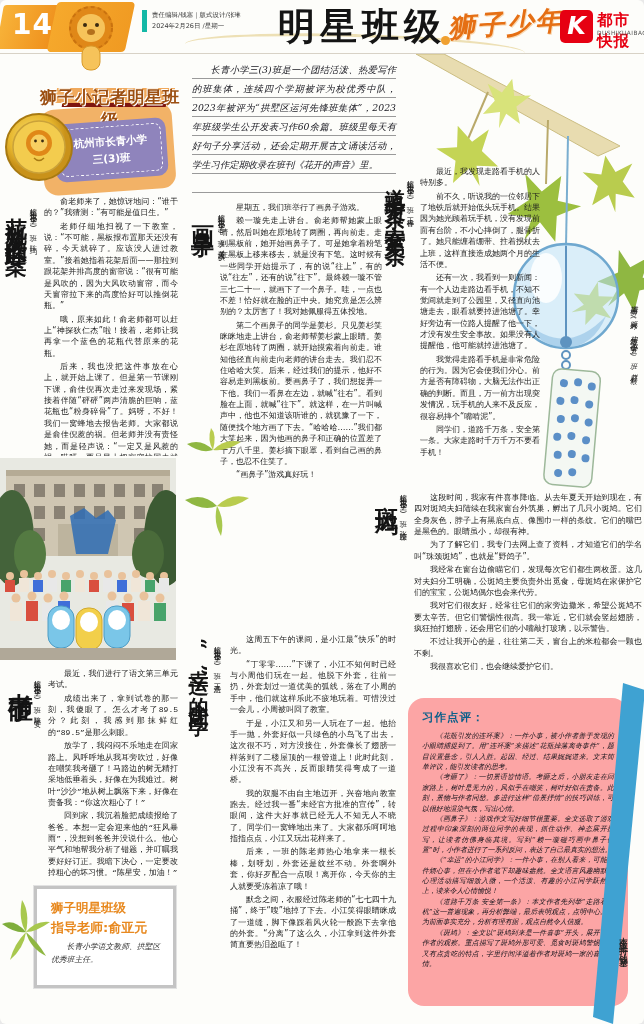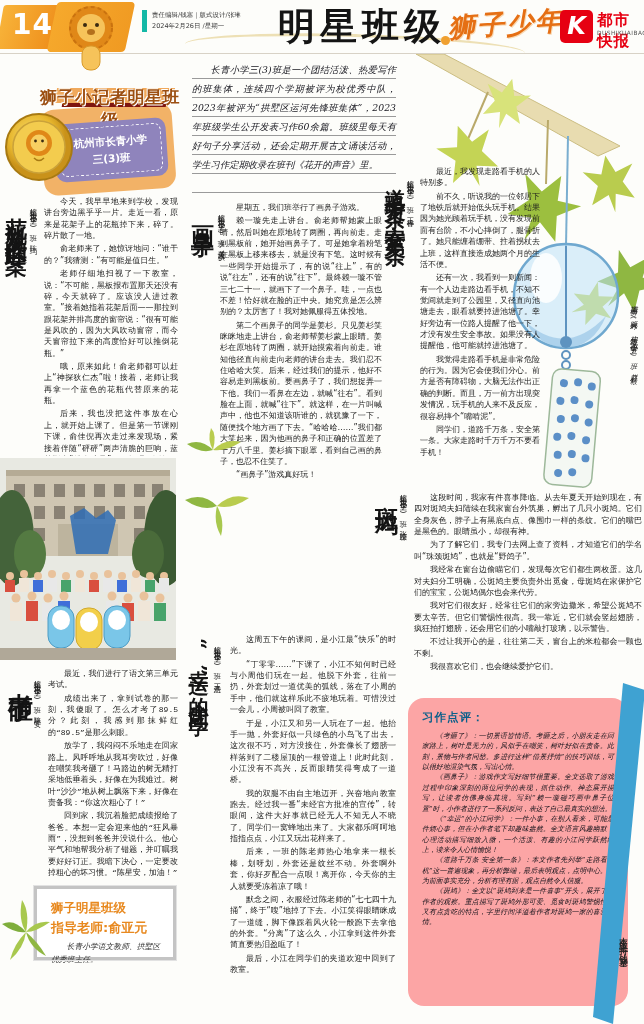--- a/index.html
+++ b/index.html
@@ -1,17 +1,17 @@
 <!DOCTYPE html>
 <html><head>
 <meta charset="utf-8">
 <style>
   html,body{margin:0;padding:0;background:#e9e9e9;}
   .page{position:relative;width:644px;height:1024px;background:#fdfdfa;overflow:hidden;
-        font-family:"DejaVu Sans",sans-serif;margin:0 auto;}
+        font-family:"DejaVu Sans",sans-serif;margin:0 auto;border-radius:6px;}
   .abs{position:absolute;}
   
   .hdr-rule{left:0;top:53px;width:644px;height:1px;background:#d8d2c6;}
   .pgnum-box{left:0;top:5px;width:58px;height:44px;background:linear-gradient(100deg,#f8b43a,#ee8d1a);
              transform:skewX(-10deg);border-radius:3px;}
   .pgnum{left:12px;top:8px;font-size:28px;font-weight:bold;color:#fff;letter-spacing:1px;}
   .hdr-wedge{left:52px;top:2px;width:78px;height:50px;background:linear-gradient(100deg,#f6a92c,#f09a22);
              transform:skewX(-12deg);border-radius:4px;}
   .hdr-meta{left:142px;top:10px;width:150px;font-size:6.5px;color:#3a3a3a;line-height:1.7;border-left:5px solid #14b8a6;padding-left:5px;}
   .hdr-title{left:278px;top:2px;font-family:"DejaVu Serif",serif;font-weight:bold;font-size:37px;
@@ -39,21 +39,21 @@
   .atitle{writing-mode:vertical-rl;font-family:"DejaVu Serif",serif;font-weight:bold;color:#141414;letter-spacing:5px;}
   .abyline{writing-mode:vertical-rl;font-size:7.3px;color:#222;letter-spacing:1.5px;}
   .abody{overflow:hidden;}
   .abody p{margin:0 0 2px;font-size:8px;line-height:1.42;text-indent:2em;text-align:justify;color:#1c1c1c;}
   .intro{font-family:"DejaVu Serif",serif;font-style:italic;font-size:9.3px;line-height:19px;color:#17171f;
          text-indent:2em;text-align:justify;
          background:repeating-linear-gradient(to bottom,transparent 0 18px,#9a9a9a 18px 19px);}
   .caption-v{writing-mode:vertical-rl;font-family:"DejaVu Serif",serif;font-style:italic;
              font-size:7.2px;color:#222;letter-spacing:1.5px;line-height:2;}
   
-  .mentor{left:34px;top:886px;width:142px;height:74px;background:#fff;border:3px solid #c4c4c4;outline:1px solid #e2e2e2;
+  .mentor{left:34px;top:886px;width:142px;height:102px;background:#fff;border:3px solid #c4c4c4;outline:1px solid #e2e2e2;
           padding:10px 8px 6px 14px;box-sizing:border-box;}
   .mentor .l1{font-size:12.5px;font-weight:bold;color:#e8891f;line-height:1.5;}
   .mentor .l2{font-size:13px;font-weight:bold;color:#e8891f;line-height:1.5;}
   .mentor .desc{font-family:"DejaVu Serif",serif;font-style:italic;font-size:7.8px;color:#333;margin-top:4px;
                 text-indent:2em;line-height:1.6;}
   
   .review{left:408px;top:698px;width:220px;height:308px;background:#fca5a5;border-radius:16px;
           padding:12px 14px;box-sizing:border-box;overflow:hidden;}
   .review h3{margin:0 0 6px;font-size:11.5px;font-weight:bold;color:#0b5f8a;letter-spacing:1px;}
   .review p{margin:0;font-family:"DejaVu Serif",serif;font-style:italic;font-size:6.9px;line-height:1.5;
@@ -113,21 +113,20 @@
     <circle cx="35" cy="33" r="13" fill="#e08818"></circle>
     <circle cx="35" cy="33" r="8.5" fill="#f7cf62"></circle>
     <circle cx="31.5" cy="31" r="1.4" fill="#3a2a10"></circle>
     <circle cx="38.5" cy="31" r="1.4" fill="#3a2a10"></circle>
     <path d="M30,48 Q35,53 40,48" stroke="#a87a12" fill="none" stroke-width="1.5"></path>
   </svg>
 
   <div class="abs atitle" style="left:2px;top:200px;height:252px;font-size:22px;">花瓶引发的连环案</div>
   <div class="abs abyline" style="left:28px;top:202px;height:248px;">杭州市长青小学三(3)班　陈玙</div>
   <div class="abs abody" style="left:44px;top:196px;width:134px;height:260px;">
-    <p>今天，我早早地来到学校，发现讲台旁边黑乎乎一片。走近一看，原来是花架子上的花瓶掉下来，碎了。碎片散了一地。</p>
     <p>俞老师来了，她惊讶地问：“谁干的？”我猜测：“有可能是值日生。”</p>
     <p>老师仔细地扫视了一下教室，说：“不可能，黑板报布置那天还没有碎，今天就碎了。应该没人进过教室。”接着她指着花架后面——那拉到跟花架并排高度的窗帘说：“很有可能是风吹的，因为大风吹动窗帘，而今天窗帘拉下来的高度恰好可以推倒花瓶。”</p>
     <p>哦，原来如此！俞老师都可以赶上“神探狄仁杰”啦！接着，老师让我再拿一个蓝色的花瓶代替原来的花瓶。</p>
     <p>后来，我也没把这件事放在心上，就开始上课了。但是第一节课刚下课，俞佳倪再次走过来发现场，紧接着伴随“砰砰”两声清脆的巨响，蓝花瓶也“粉身碎骨”了。妈呀，不好！我们一窝蜂地去报告老师。大家都说是俞佳倪惹的祸。但老师并没有责怪她，而是轻声说：“一定又是风惹的祸，哎呀，要是早上把窗帘拉回去就好了！”俞老师边说边把窗帘拉回到最高处，然后开始小心地清理碎片。</p>
 
   </div>
 
   <svg class="abs" style="left:0;top:458px;" width="176" height="202" viewBox="0 0 176 202">
     <rect width="176" height="202" fill="#e8e9e2"></rect>
     <rect x="6" y="12" width="164" height="86" fill="#cfc6b2"></rect>
@@ -260,21 +259,20 @@
 
   <div class="abs atitle" style="left:186px;top:638px;height:240px;font-size:20px;">“幸运”的小江同学</div>
   <div class="abs abyline" style="left:212px;top:640px;height:210px;">杭州市长青小学三(3)班　王意浩</div>
   <div class="abs abody" style="left:230px;top:634px;width:166px;height:386px;">
     <p>这周五下午的课间，是小江最“快乐”的时光。</p>
     <p>“丁零零……”下课了，小江不知何时已经与小周他们玩在一起。他脱下外套，往前一扔，外套划过一道优美的弧线，落在了小周的手中，他们就这样乐此不疲地玩着。可惜没过一会儿，小周被叫回了教室。</p>
     <p>于是，小江又和另一人玩在了一起。他抬手一抛，外套好似一只绿色的小鸟飞了出去，这次很不巧，对方没接住，外套像长了翅膀一样落到了二楼屋顶的一根管道上！此时此刻，小江没有不高兴，反而眼睛笑得弯成了一道桥。</p>
     <p>我的双腿不由自主地迈开，兴奋地向教室跑去。经过我一番“未经官方批准的宣传”，转眼间，这件大好事就已经无人不知无人不晓了。同学们一窝蜂地出来了。大家都乐呵呵地指指点点，小江又玩出花样来了。</p>
     <p>后来，一班的陈老师热心地拿来一根长棒，划呀划，外套还是纹丝不动。外套啊外套，你好歹配合一点呗！离开你，今天你的主人就要受冻着凉了哦！</p>
     <p>默念之间，衣服经过陈老师的“七七四十九捅”，终于“嗖”地掉了下去。小江笑得眼睛眯成了一道缝，脚下像踩着风火轮一般跑下去拿他的外套。“分离”了这么久，小江拿到这件外套简直要热泪盈眶了！</p>
-    <p>最后，小江在同学们的夹道欢迎中回到了教室。</p>
   </div>
 
   <svg class="abs" style="left:398px;top:54px;" width="246" height="436" viewBox="0 0 246 436">
     <defs>
       <path id="maple" d="M0,-30 L8,-10 L28,-16 L14,2 L24,22 L4,14 L0,34 L-4,14 L-24,22 L-14,2 L-28,-16 L-8,-10 Z"></path>
     </defs>
     <polygon points="18,0 46,0 222,92 200,102" fill="#e8dcb0" stroke="#cbbd82" stroke-width="1"></polygon>
     <line x1="90" y1="38" x2="70" y2="85" stroke="#b9a96a" stroke-width="2"></line>
     <line x1="150" y1="66" x2="148" y2="130" stroke="#b9a96a" stroke-width="2"></line>
     <use href="#maple" transform="translate(108,48) rotate(15) scale(.8)" fill="#d8e37a"></use>
@@ -332,20 +330,21 @@
     <p>这段时间，我家有件喜事降临。从去年夏天开始到现在，有四对斑鸠夫妇陆续在我家窗台外筑巢，孵出了几只小斑鸠。它们全身灰色，脖子上有黑底白点、像围巾一样的条纹。它们的嘴巴是黑色的。眼睛虽小，却很有神。</p>
     <p>为了了解它们，我专门去网上查了资料，才知道它们的学名叫“珠颈斑鸠”，也就是“野鸽子”。</p>
     <p>我经常在窗台边偷瞄它们，发现每次它们都生两枚蛋。这几对夫妇分工明确，公斑鸠主要负责外出觅食，母斑鸠在家保护它们的宝宝，公斑鸠偶尔也会来代劳。</p>
     <p>我对它们很友好，经常往它们的家旁边撒米，希望公斑鸠不要太辛苦。但它们警惕性很高。我一靠近，它们就会竖起翅膀，疯狂拍打翅膀，还会用它们的小嘴敲打玻璃，以示警告。</p>
     <p>不过让我开心的是，往往第二天，窗台上的米粒都会一颗也不剩。</p>
     <p>我很喜欢它们，也会继续爱护它们。</p>
   </div>
 
   <div class="abs review">
     <h3>习作点评：</h3>
+    <p>《花瓶引发的连环案》：一件小事，被小作者善于发现的小眼睛捕捉到了。用“连环案”来描述“花瓶掉落离奇事件”，题目设置悬念，引人入胜。起因、经过、结果娓娓道来。文末简单评议，能引发读者的思考。</p>
     <p>《考砸了》：一切景语皆情语。考砸之后，小朋友走在回家路上，树叶是无力的，风似乎在嘲笑，树叶好似在责备。此刻，景物与作者同愁。多进行这样“借景抒情”的技巧训练，可以很好地渲染气氛，写出心情。</p>
     <p>《画鼻子》：游戏作文写好细节很重要。全文选取了游戏过程中印象深刻的两位同学的表现，抓住动作、神态展开描写，让读者仿佛身临其境。写到“赖一璇碰巧画中鼻子位置”时，小作者进行了一系列反问，表达了自己最真实的想法。</p>
     <p>《“幸运”的小江同学》：一件小事，在别人看来，可能是件烦心事，但在小作者笔下却趣味盎然。全文语言风趣幽默，心理活动描写细致入微，一个活泼、有趣的小江同学跃然纸上，读来令人心情愉悦！</p>
     <p>《道路千万条 安全第一条》：本文作者先列举“走路看手机”这一普遍现象，再分析弊端，最后表明观点，点明中心。因为前面事实充分，分析有理有据，观点自然令人信服。</p>
     <p>《斑鸠》：全文以“斑鸠到来是一件喜事”开头，展开了小作者的观察。重点描写了斑鸠外形可爱、觅食时斑鸠警惕性强又有点贪吃的特点，字里行间洋溢着作者对斑鸠一家的喜爱之情。</p>
   </div>
 
   <svg class="abs" style="left:585px;top:680px;" width="60" height="344" viewBox="0 0 60 344">
     <polygon points="38,3 60,10 28,344 8,337" fill="#3fa2d2"></polygon>
   </svg>

